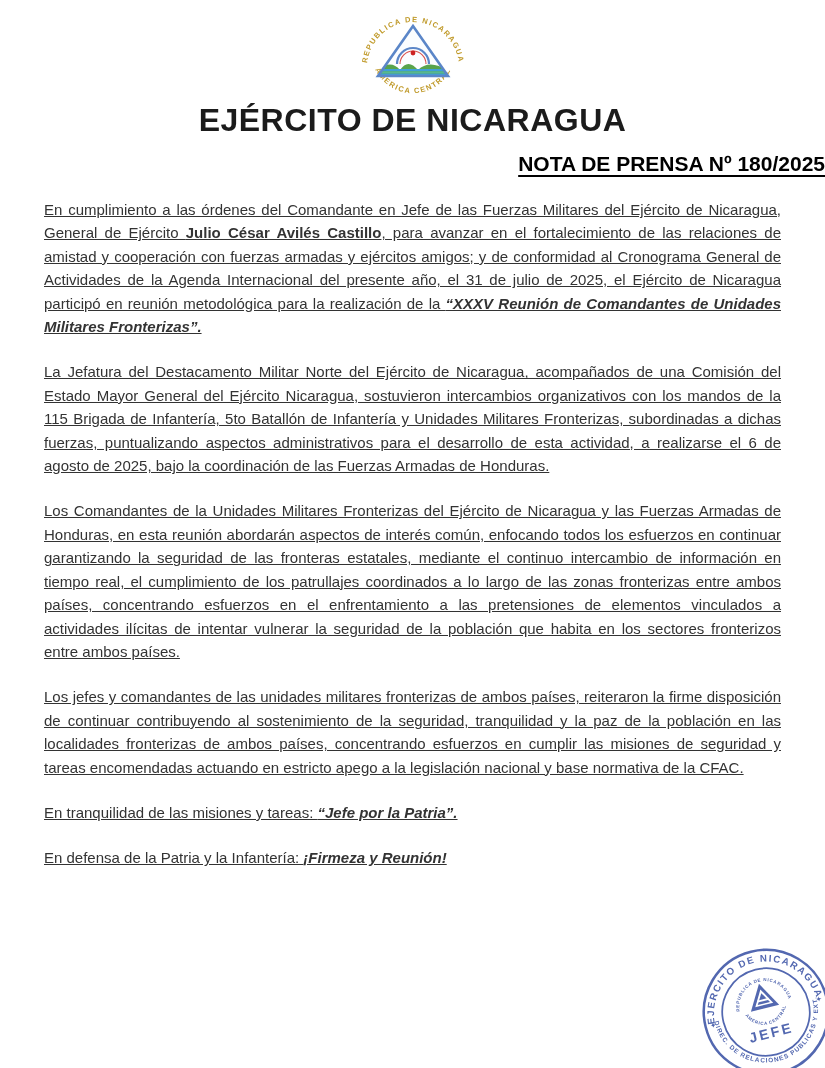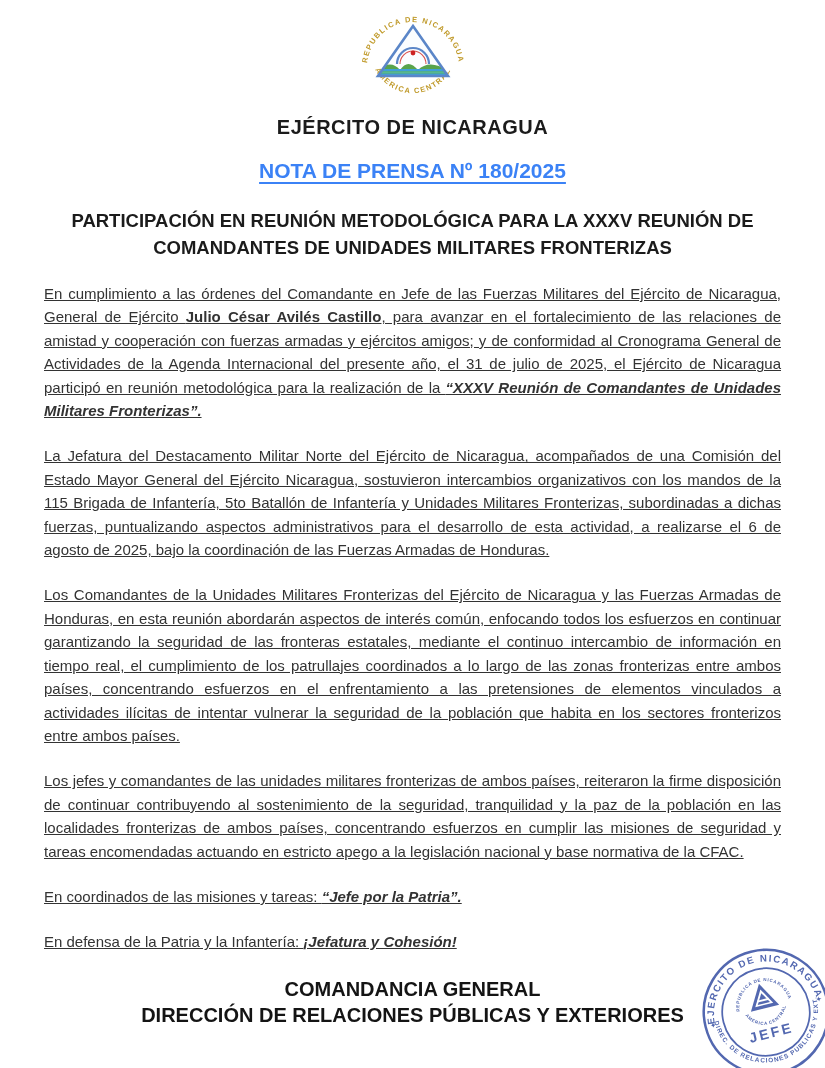--- a/index.html
+++ b/index.html
@@ -7,25 +7,25 @@
     position:relative;
     width:825px;height:1068px;
     background:#ffffff;
     font-family:"Liberation Sans","DejaVu Sans",sans-serif;
     color:#333333;
     overflow:hidden;
     margin:0 auto;
   }
   .logo{display:block;margin:12px auto 0;width:122px;height:86px;}
   .title{
-    text-align:center;font-weight:bold;font-size:20px;letter-spacing:.5px;
-    color:#1b1b1b;margin-top:13px;line-height:32px;
+    text-align:center;font-weight:bold;font-size:32px;letter-spacing:.5px;
+    color:#1b1b1b;margin-top:6px;line-height:32px;
   }
   .subtitle{
-    text-align:center;font-weight:bold;font-size:21px;color:#3b82f6;
+    text-align:right;font-weight:bold;font-size:21px;color:#000000;
     margin-top:15px;line-height:26px;
   }
   .subtitle span{text-decoration:underline;text-underline-offset:4px;text-decoration-thickness:2px;}
   .headline{
     text-align:center;font-weight:bold;font-size:18.5px;color:#1b1b1b;
     margin:23px auto 0;max-width:712px;line-height:27px;
   }
   .body-text{padding:0 44px;margin-top:21px;font-size:15px;line-height:23.4px;text-decoration:underline;}
   p.para{margin:0 0 22px 0;text-align:justify;}
   p.line{margin:0 0 22px 0;text-align:left;}
@@ -66,41 +66,36 @@
       <path d="M 24,60 Q 38,46 48,58 Q 56,46 66,58 Q 78,46 98,60 L 98,64 L 24,64 Z" fill="#58a34c"></path>
       <rect x="24" y="57" width="74" height="2.4" fill="#3f9fd8"></rect>
       <rect x="24" y="59.4" width="74" height="2.2" fill="#58b890"></rect>
       <rect x="24" y="61.6" width="74" height="2.4" fill="#3f9fd8"></rect>
     </g>
     <polygon points="61,14 26,64 96,64" fill="none" stroke="#5b86c8" stroke-width="2.6"></polygon>
   </svg>
 
   <div class="title">EJÉRCITO DE NICARAGUA</div>
   <div class="subtitle"><span>NOTA DE PRENSA Nº 180/2025</span></div>
-  <div class="headline">PARTICIPACIÓN EN REUNIÓN METODOLÓGICA PARA LA XXXV REUNIÓN DE COMANDANTES DE UNIDADES MILITARES FRONTERIZAS</div>
 
   <div class="body-text">
     <p class="para"><span>En cumplimiento a las órdenes del Comandante en Jefe de las Fuerzas Militares del Ejército de Nicaragua, General de Ejército </span><span class="bold">Julio César Avilés Castillo</span><span>, para avanzar en el fortalecimiento de las relaciones de amistad y cooperación con fuerzas armadas y ejércitos amigos; y de conformidad al Cronograma General de Actividades de la Agenda Internacional del presente año, el 31 de julio de 2025, el Ejército de Nicaragua participó en reunión metodológica para la realización de la </span><span class="bi">“XXXV Reunión de Comandantes de Unidades Militares Fronterizas”.</span></p>
 
     <p class="para"><span>La Jefatura del Destacamento Militar Norte del Ejército de Nicaragua, acompañados de una Comisión del Estado Mayor General del Ejército Nicaragua, sostuvieron intercambios organizativos con los mandos de la 115 Brigada de Infantería, 5to Batallón de Infantería y Unidades Militares Fronterizas, subordinadas a dichas fuerzas, puntualizando aspectos administrativos para el desarrollo de esta actividad, a realizarse el 6 de agosto de 2025, bajo la coordinación de las Fuerzas Armadas de Honduras.</span></p>
 
     <p class="para"><span>Los Comandantes de la Unidades Militares Fronterizas del Ejército de Nicaragua y las Fuerzas Armadas de Honduras, en esta reunión abordarán aspectos de interés común, enfocando todos los esfuerzos en continuar garantizando la seguridad de las fronteras estatales, mediante el continuo intercambio de información en tiempo real, el cumplimiento de los patrullajes coordinados a lo largo de las zonas fronterizas entre ambos países, concentrando esfuerzos en el enfrentamiento a las pretensiones de elementos vinculados a actividades ilícitas de intentar vulnerar la seguridad de la población que habita en los sectores fronterizos entre ambos países.</span></p>
 
     <p class="para"><span>Los jefes y comandantes de las unidades militares fronterizas de ambos países, reiteraron la firme disposición de continuar contribuyendo al sostenimiento de la seguridad, tranquilidad y la paz de la población en las localidades fronterizas de ambos países, concentrando esfuerzos en cumplir las misiones de seguridad y tareas encomendadas actuando en estricto apego a la legislación nacional y base normativa de la CFAC.</span></p>
 
-    <p class="line"><span>En coordinados de las misiones y tareas: </span><span class="bi">“Jefe por la Patria”.</span></p>
+    <p class="line"><span>En tranquilidad de las misiones y tareas: </span><span class="bi">“Jefe por la Patria”.</span></p>
 
-    <p class="line"><span>En defensa de la Patria y la Infantería: </span><span class="bi">¡Jefatura y Cohesión!</span></p>
+    <p class="line"><span>En defensa de la Patria y la Infantería: </span><span class="bi">¡Firmeza y Reunión!</span></p>
 
   </div>
 
-  <div class="footer">
-    <div>COMANDANCIA GENERAL</div>
-    <div>DIRECCIÓN DE RELACIONES PÚBLICAS Y EXTERIORES</div>
-  </div>
 
   <div class="stamp">
     <svg viewBox="0 0 140 140" aria-hidden="true">
       <defs>
         <path id="stampTop" d="M 16,72 A 54,54 0 0 1 124,72"></path>
         <path id="stampBot" d="M 16,68 A 54,54 0 0 0 124,68"></path>
         <path id="stampInTop" d="M 44,64 A 26,26 0 0 1 96,64"></path>
         <path id="stampInBot" d="M 47,60 A 23,23 0 0 0 93,60"></path>
       </defs>
       <circle cx="70" cy="70" r="64" fill="none" stroke="#4158a8" stroke-width="2.6"></circle>

